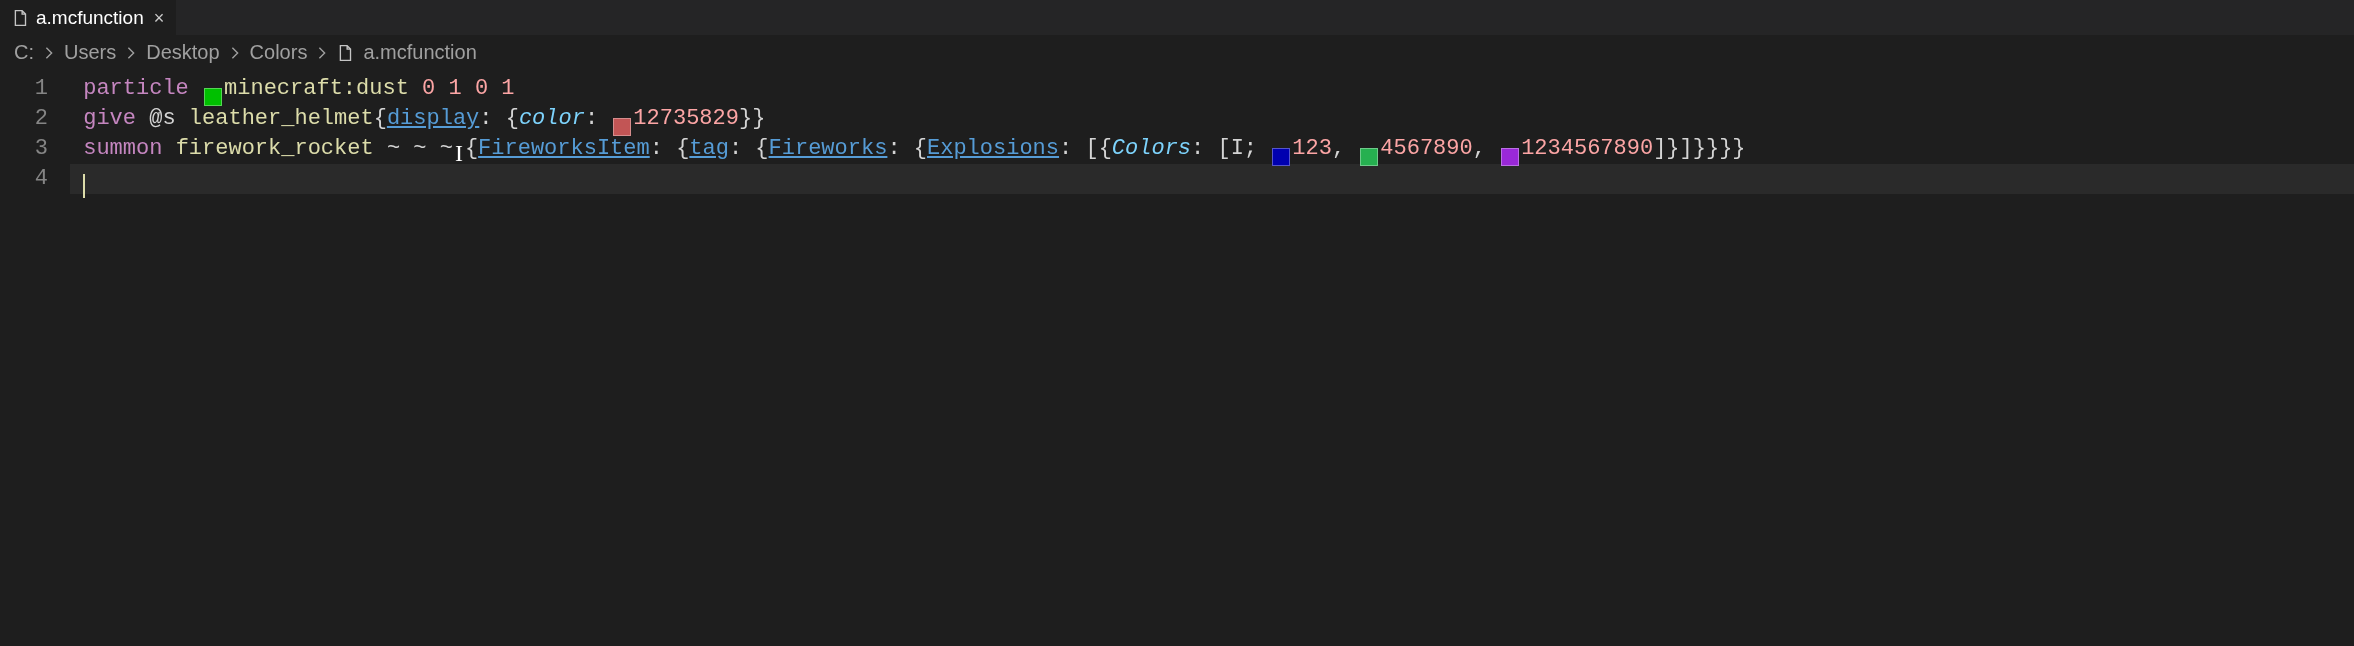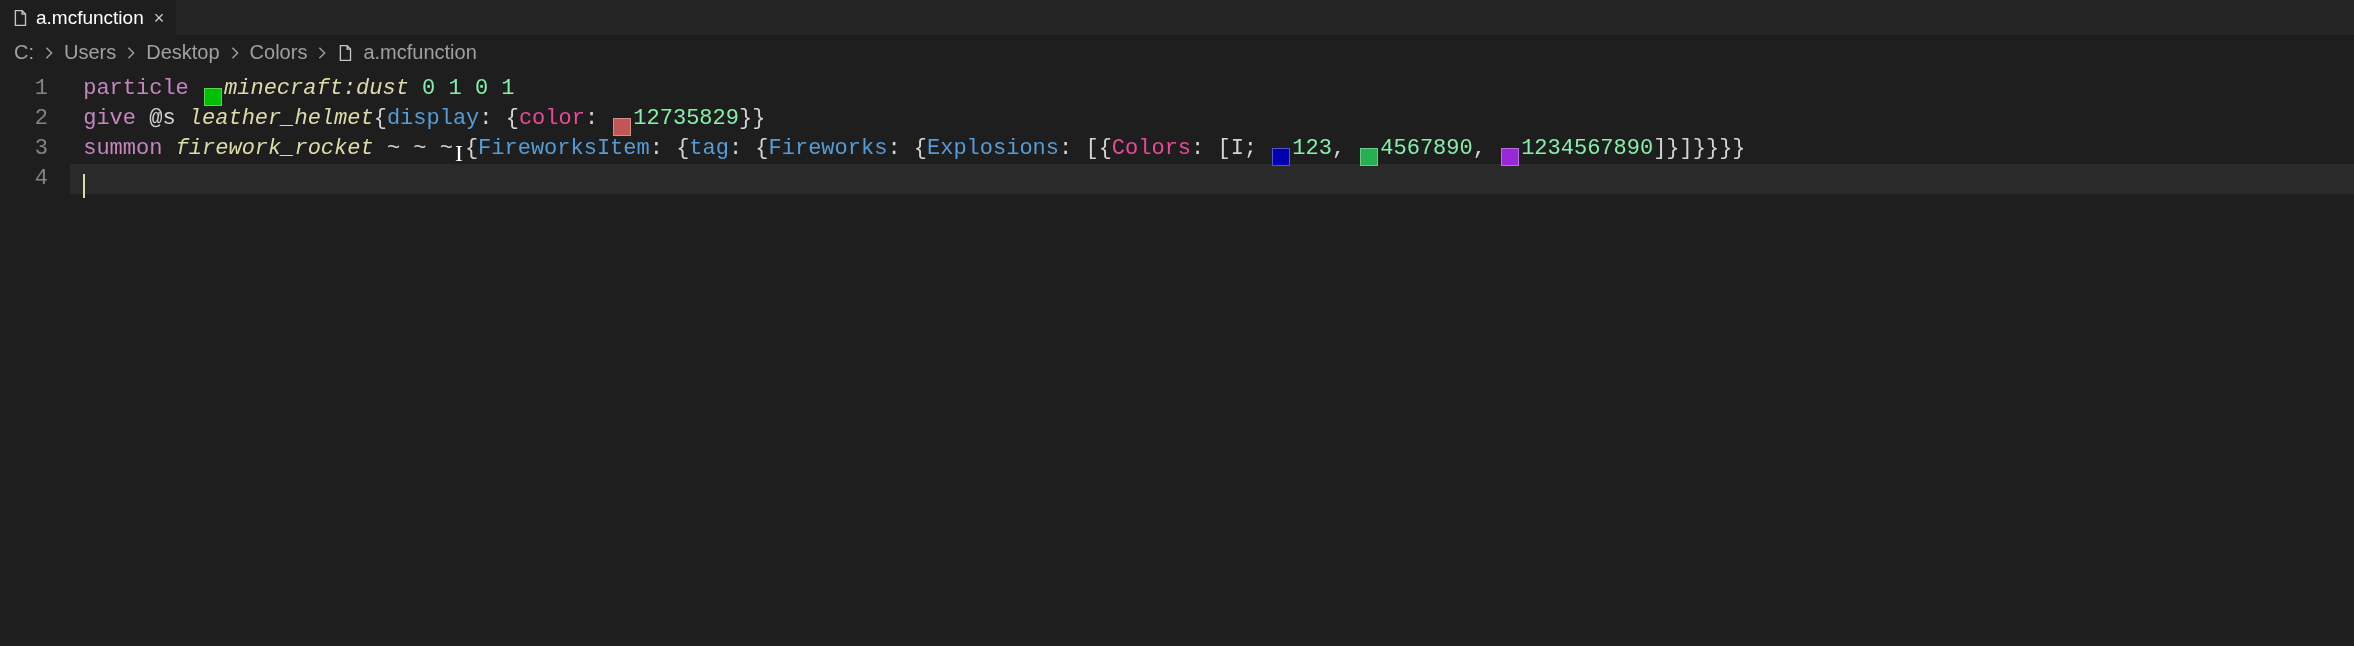--- a/index.html
+++ b/index.html
@@ -74,26 +74,26 @@
   .line {
     height: 30px;
     white-space: pre;
     display: flex;
     align-items: flex-end;
   }
   .line.current {
     background: #2a2a2a;
   }
   .cmd { color: #c586c0; }
-  .ident { color: #dcdcaa; font-style: italic; }
-  .num { color: #86efac; }
+  .ident { color: #dcdcaa; }
+  .num { color: #fca5a5; }
   .sel { color: #d4d4d4; }
   .brace { color: #d4d4d4; }
-  .key-blue { color: #569cd6; }
-  .key-purple { color: #ec4899; }
+  .key-blue { color: #569cd6; text-decoration: underline; }
+  .key-purple { color: #7dd3fc; font-style: italic; }
   .plain { color: #d4d4d4; }
   .swatch {
     display: inline-block;
     width: 18px;
     height: 18px;
     border: 1px solid #ffffff55;
     margin: 0 2px -1px 2px;
     position: relative;
     top: 1px;
   }

